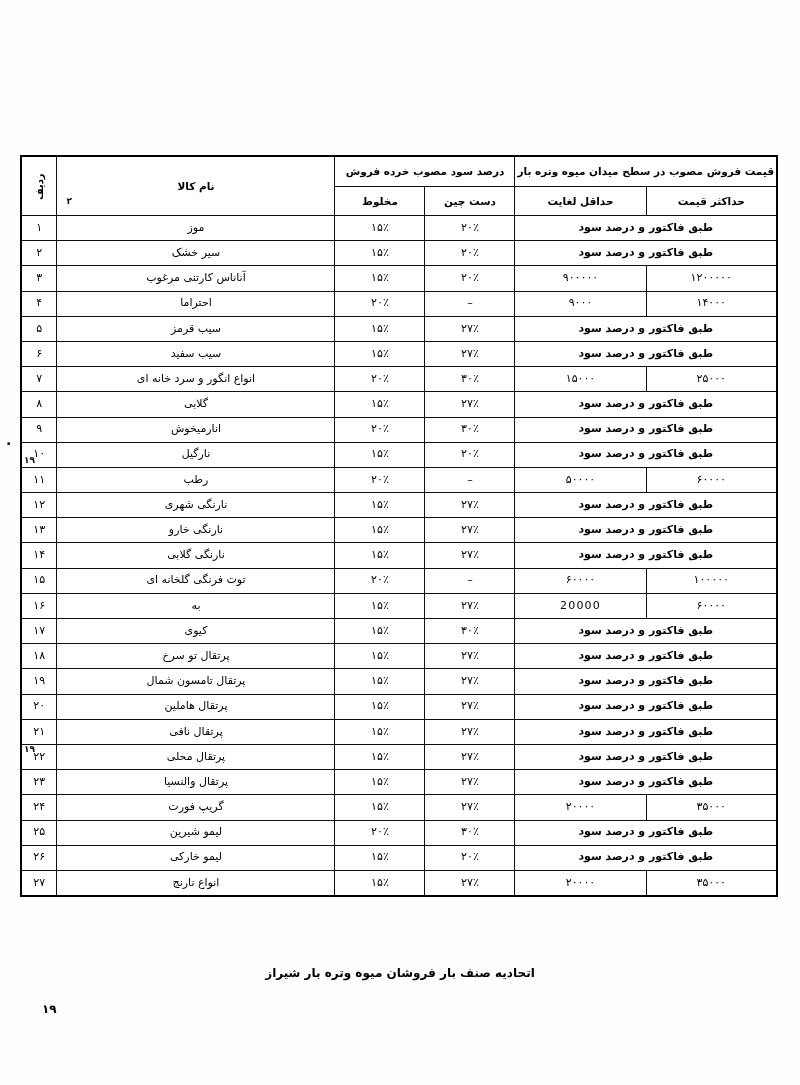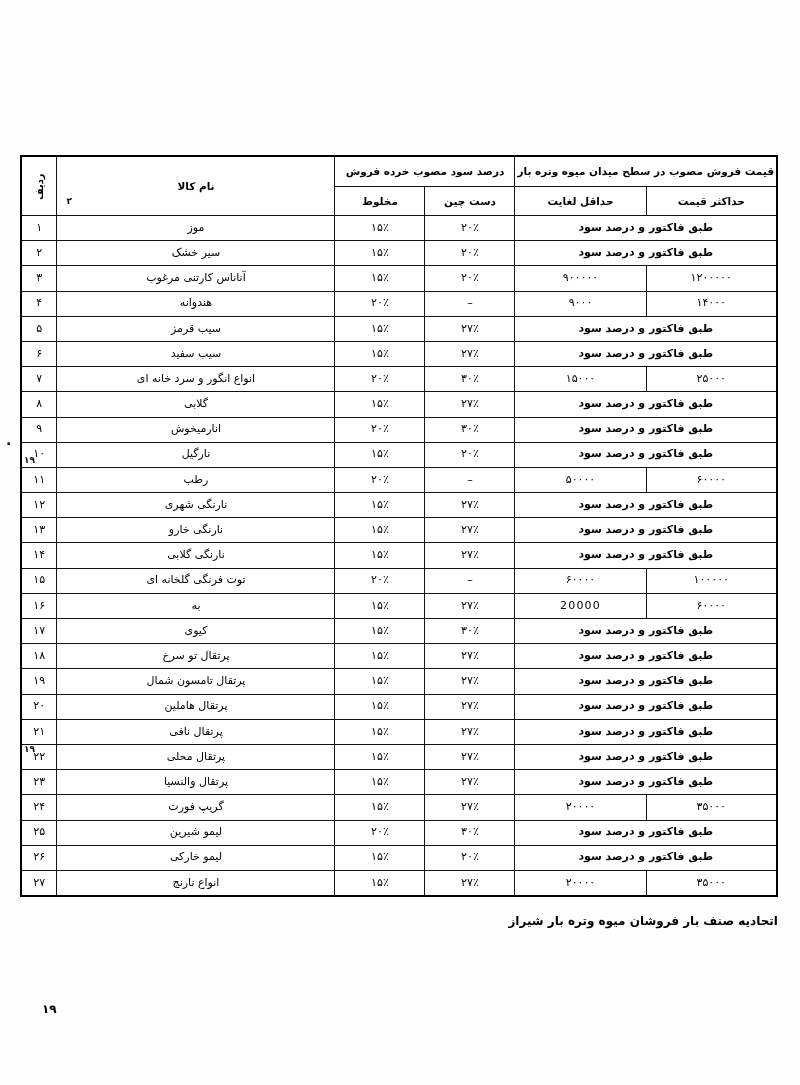--- a/index.html
+++ b/index.html
@@ -125,23 +125,24 @@
     letter-spacing: 1.2px;
   }
   td.invoice {
     font-size: 11.5px;
     font-weight: bold;
   }
 
   
   .doc-footer {
     position: absolute;
-    top: 914px;
+    top: 966px;
     right: 22px;
     left: 22px;
+    text-align: center;
     font-size: 12px;
     font-weight: bold;
     direction: rtl;
   }
   .page-number {
     position: absolute;
     top: 1002px;
     left: 42px;
     font-size: 12px;
     font-weight: bold;
@@ -211,21 +212,21 @@
             <td class="pct">۲۰٪</td>
             <td class="pct">۱۵٪</td>
             <td class="goods">آناناس کارتنی مرغوب</td>
             <td class="radif">۳</td>
           </tr>
           <tr>
             <td class="price">۱۴۰۰۰</td>
             <td class="price">۹۰۰۰</td>
             <td class="pct">–</td>
             <td class="pct">۲۰٪</td>
-            <td class="goods">هندوانه</td>
+            <td class="goods">احتراما</td>
             <td class="radif">۴</td>
           </tr>
           <tr>
             <td class="invoice" colspan="2">طبق فاکتور و درصد سود</td>
             <td class="pct">۲۷٪</td>
             <td class="pct">۱۵٪</td>
             <td class="goods">سیب قرمز</td>
             <td class="radif">۵</td>
           </tr>
           <tr>

